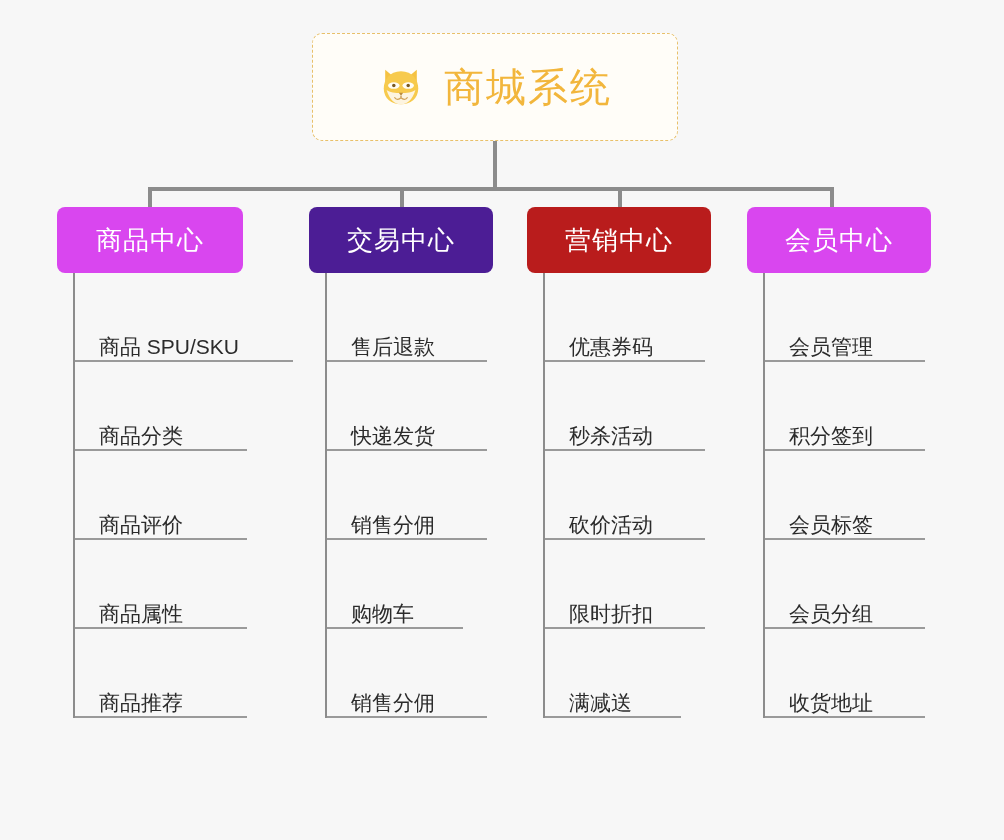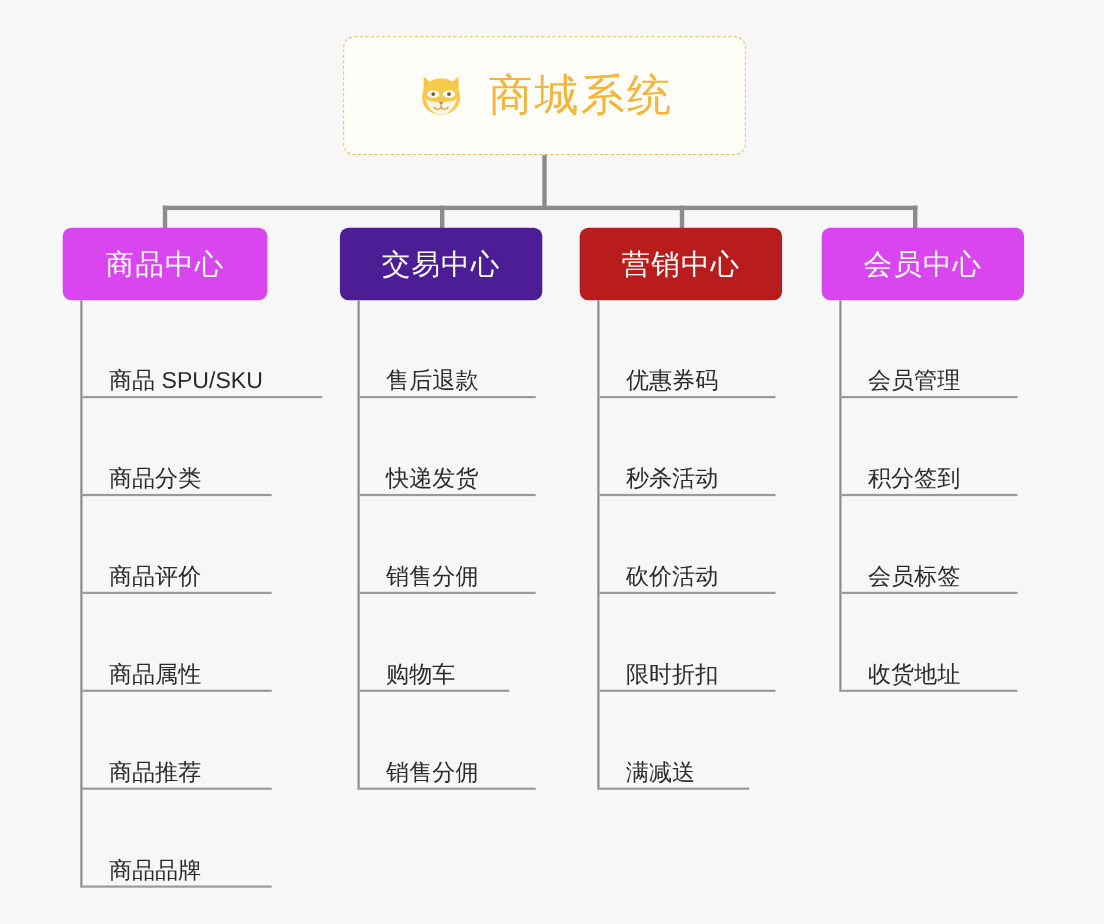--- a/index.html
+++ b/index.html
@@ -179,24 +179,20 @@
           <span class="item-rule" style="width: 172px;"></span>
         </div>
         <div class="branch-item">
           <span class="item-label">商品属性</span>
           <span class="item-rule" style="width: 172px;"></span>
         </div>
         <div class="branch-item">
           <span class="item-label">商品推荐</span>
           <span class="item-rule" style="width: 172px;"></span>
         </div>
-        <div class="branch-item">
-          <span class="item-label">商品品牌</span>
-          <span class="item-rule" style="width: 172px;"></span>
-        </div>
       </div>
   </div>
 
   <div class="column col-1">
     <div class="col-header" style="background: #4c1d95;">交易中心</div>
     <div class="col-body">
         <div class="branch-item">
           <span class="item-label">售后退款</span>
           <span class="item-rule" style="width: 160px;"></span>
         </div>
@@ -254,19 +250,23 @@
         </div>
         <div class="branch-item">
           <span class="item-label">积分签到</span>
           <span class="item-rule" style="width: 160px;"></span>
         </div>
         <div class="branch-item">
           <span class="item-label">会员标签</span>
           <span class="item-rule" style="width: 160px;"></span>
         </div>
         <div class="branch-item">
+          <span class="item-label">会员分组</span>
+          <span class="item-rule" style="width: 160px;"></span>
+        </div>
+        <div class="branch-item">
           <span class="item-label">收货地址</span>
           <span class="item-rule" style="width: 160px;"></span>
         </div>
       </div>
   </div>
 
 </div>
 
 </body></html>

